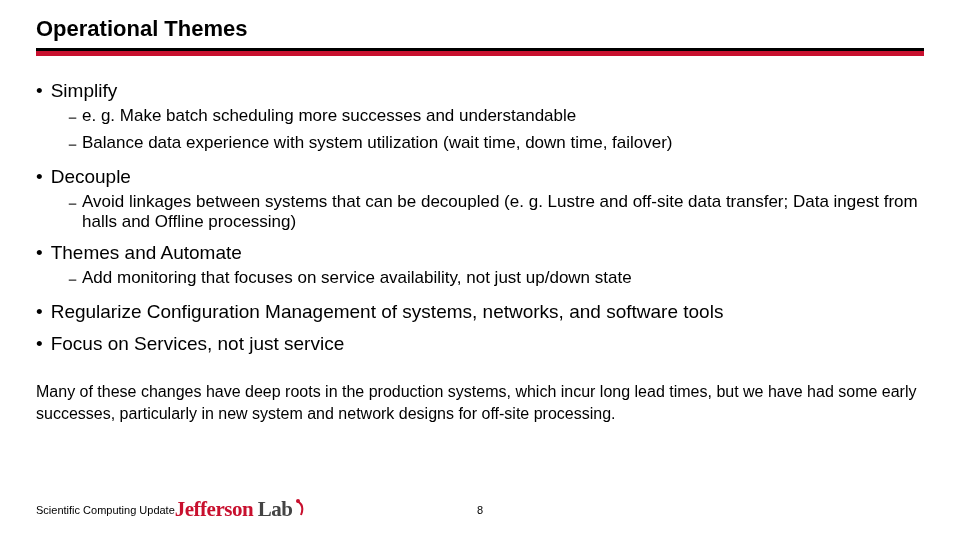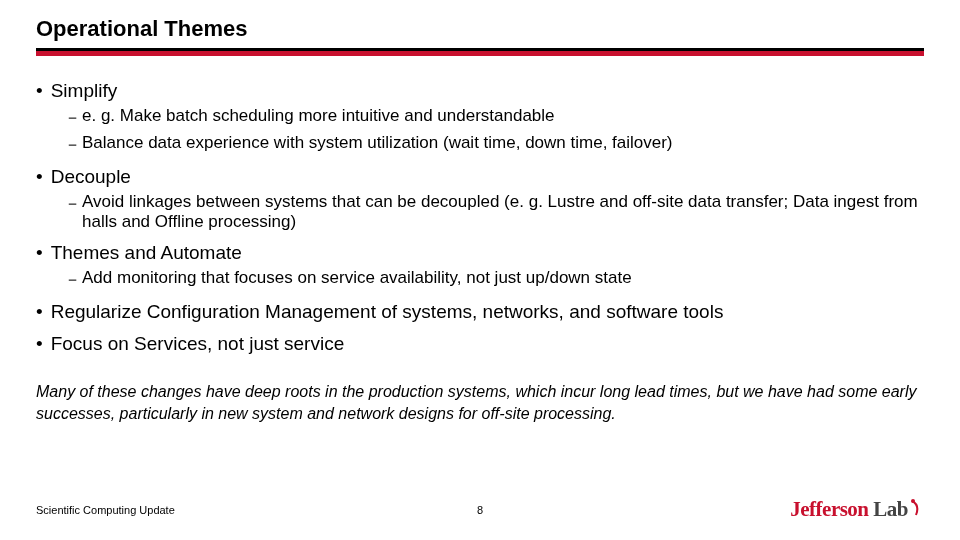--- a/index.html
+++ b/index.html
@@ -8,22 +8,22 @@
   .title { position: absolute; top: 16px; left: 36px; font-size: 22px; font-weight: bold; }
   .rule { position: absolute; top: 48px; left: 36px; width: 888px; }
   .rule .black { height: 3px; background: #000; }
   .rule .red { height: 5px; background: #c8102e; }
   .content { position: absolute; top: 70px; left: 36px; width: 888px; }
   .bullet-1 { margin-top: 10px; font-size: 19px; display: flex; align-items: flex-end; }
   .bullet-1::before { content: "• "; margin-right: 8px; }
   .sub { margin-left: 28px; margin-top: 4px; font-size: 17px; display: flex; align-items: flex-start; }
   .dash { display: inline-block; min-width: 18px; text-align: left; }
   .sub-text { display: inline-block; }
-  .note { margin-top: 26px; font-size: 16px; font-style: italic; line-height: 1.35; }
-  .footer { position: absolute; bottom: 18px; left: 36px; width: 888px; display: flex; align-items: center; justify-content: space-between; }
+  .note { margin-top: 26px; font-size: 16px; line-height: 1.35; }
+  .footer { position: absolute; bottom: 18px; left: 36px; width: 888px; display: flex; align-items: center; justify-content: flex-start; }
   .footer-left { font-size: 11px; }
   .footer-center { position: absolute; left: 50%; transform: translateX(-50%); font-size: 11px; }
   .logo { display: flex; align-items: center; gap: 4px; }
   .logo-text { font-family: Georgia, 'Times New Roman', serif; font-size: 21px; font-weight: bold; letter-spacing: -0.5px; }
   .logo-jef { color: #c8102e; }
   .logo-lab { color: #444; }
   .logo-swoosh { font-size: 12px; color: #c8102e; margin-left: -2px; }
 </style>
 </head>
 <body>
@@ -35,21 +35,21 @@
     <div class="red"></div>
   </div>
 
   <div class="content">
 
     <div class="bullet-1">
         <span>Simplify</span>
       </div>
     <div class="sub">
         <span class="dash">－</span>
-        <span class="sub-text">e. g. Make batch scheduling more intuitive and understandable</span>
+        <span class="sub-text">e. g. Make batch scheduling more successes and understandable</span>
       </div>
     <div class="sub">
         <span class="dash">－</span>
         <span class="sub-text">Balance data experience with system utilization (wait time, down time, failover)</span>
       </div>
 
     <div class="bullet-1">
         <span>Decouple</span>
       </div>
     <div class="sub">

